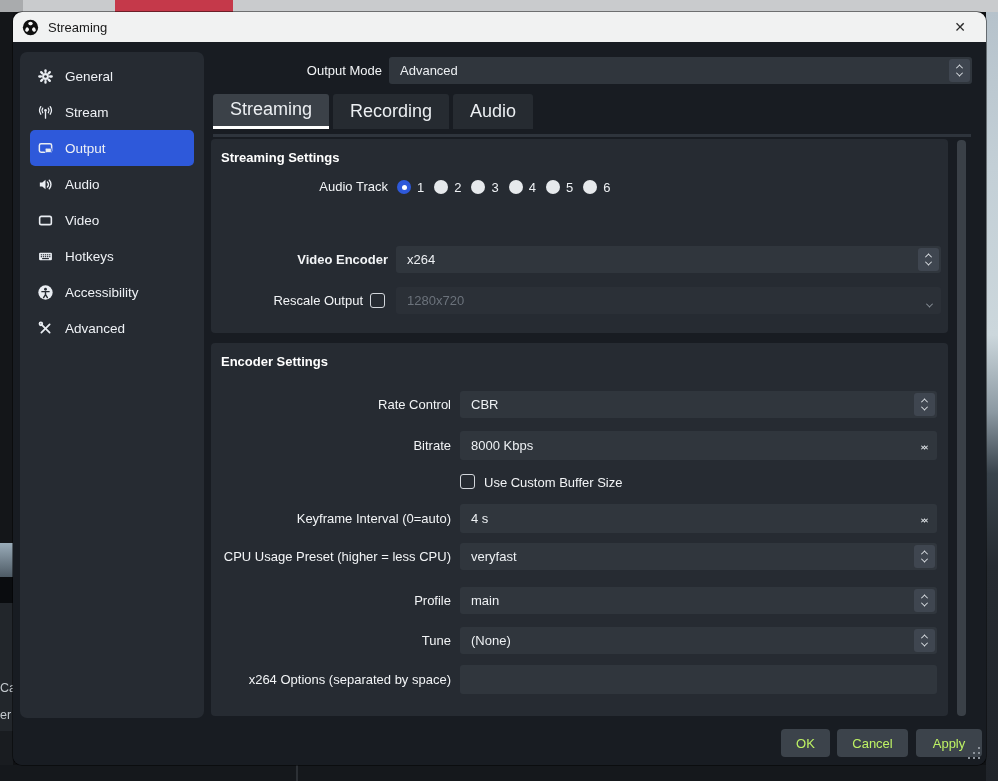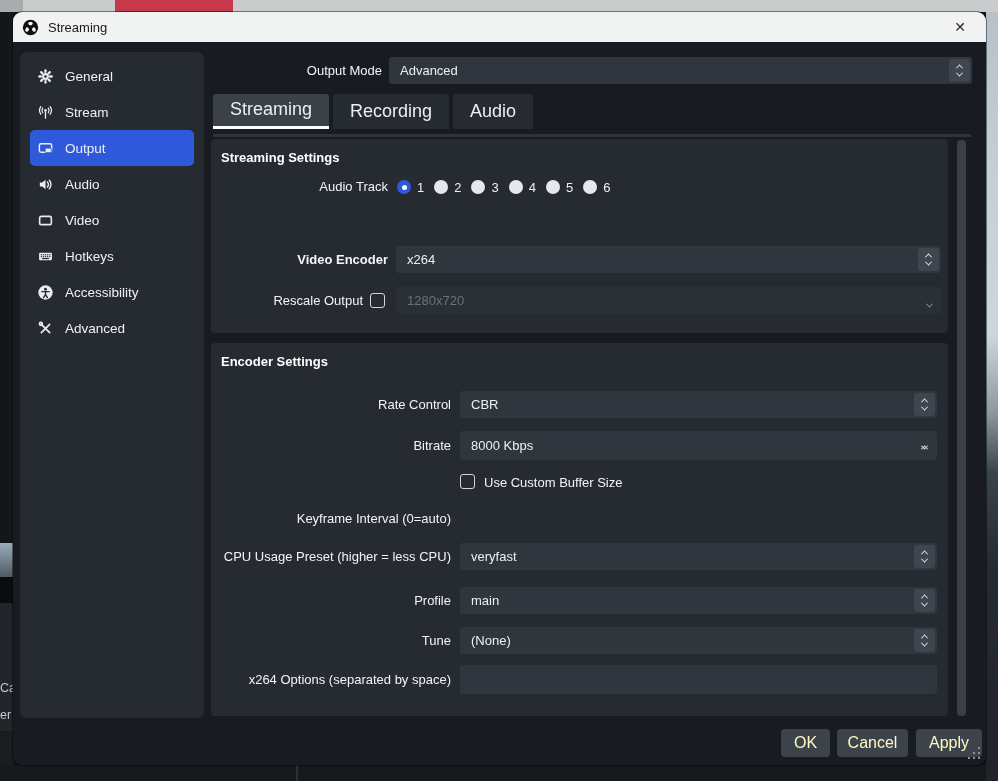--- a/index.html
+++ b/index.html
@@ -89,21 +89,21 @@
   
   .cb { position:absolute; width:15px; height:15px; border:1px solid #d2d6db; border-radius:3px; background:transparent; }
   .cblabel { position:absolute; color:#f2f4f6; font-size:13px; }
 
   
   .sbar { position:absolute; left:944px; top:98px; width:9px; height:576px; }
   .sthumb { position:absolute; left:0; top:0; width:9px; height:100%; border-radius:4px; background:#3a4047; }
 
   
   .btn { position:absolute; top:687px; height:28px; background:#3c434b; border-radius:4px;
-    color:#fef9c3; font-size:16px; display:flex; align-items:center; justify-content:center; }
+    color:#bef264; font-size:13px; display:flex; align-items:center; justify-content:center; }
   .grip { position:absolute; right:6px; bottom:6px; width:2px; height:2px; background:#8b9199;
     box-shadow:-5px 0 #8b9199, -10px 0 #8b9199, 0 -5px #8b9199, -5px -5px #8b9199, 0 -10px #8b9199; }
 </style>
 </head>
 <body>
 
 <div class="wrap">
 
   <div class="bg-top">
     <div class="dkl"></div>
@@ -321,20 +321,25 @@
           </div>
         </div>
 
         <div class="row" style="top:131px; height:17px;">
           <span class="cb" style="left:249px; top:0;"></span>
           <span class="cblabel" style="left:273px; top:1px;">Use Custom Buffer Size</span>
         </div>
 
         <div class="row" style="top:161px; height:29px;">
           <div class="lbl" style="top:7px;">Keyframe Interval (0=auto)</div>
+          <div class="field" style="top:0; height:29px;">
+            <span>4 s</span>
+            <span class="spup"><i class="chv up"></i></span>
+            <span class="spdn"><i class="chv dn"></i></span>
+          </div>
         </div>
 
         <div class="row" style="top:200px; height:27px;">
           <div class="lbl" style="top:6px;">CPU Usage Preset (higher = less CPU)</div>
           <div class="field" style="top:0; height:27px;">
             <span>veryfast</span>
             <span class="spinseg">
                 <i class="chv up"></i>
                 <i class="chv dn"></i>
               </span>

